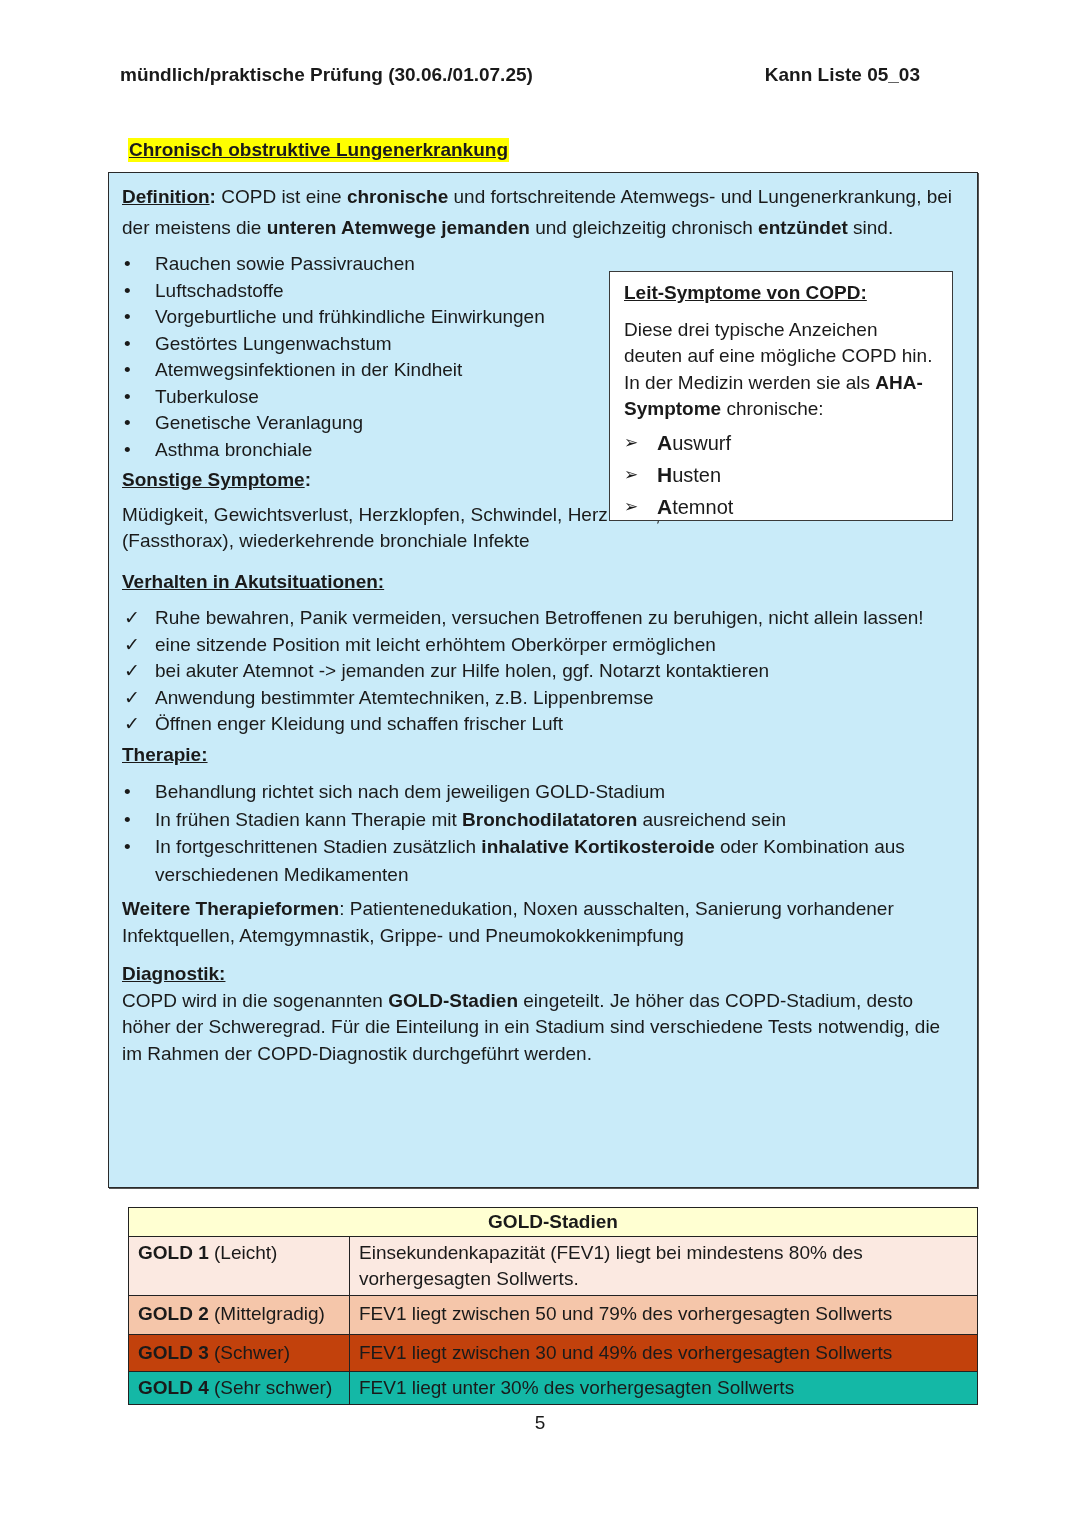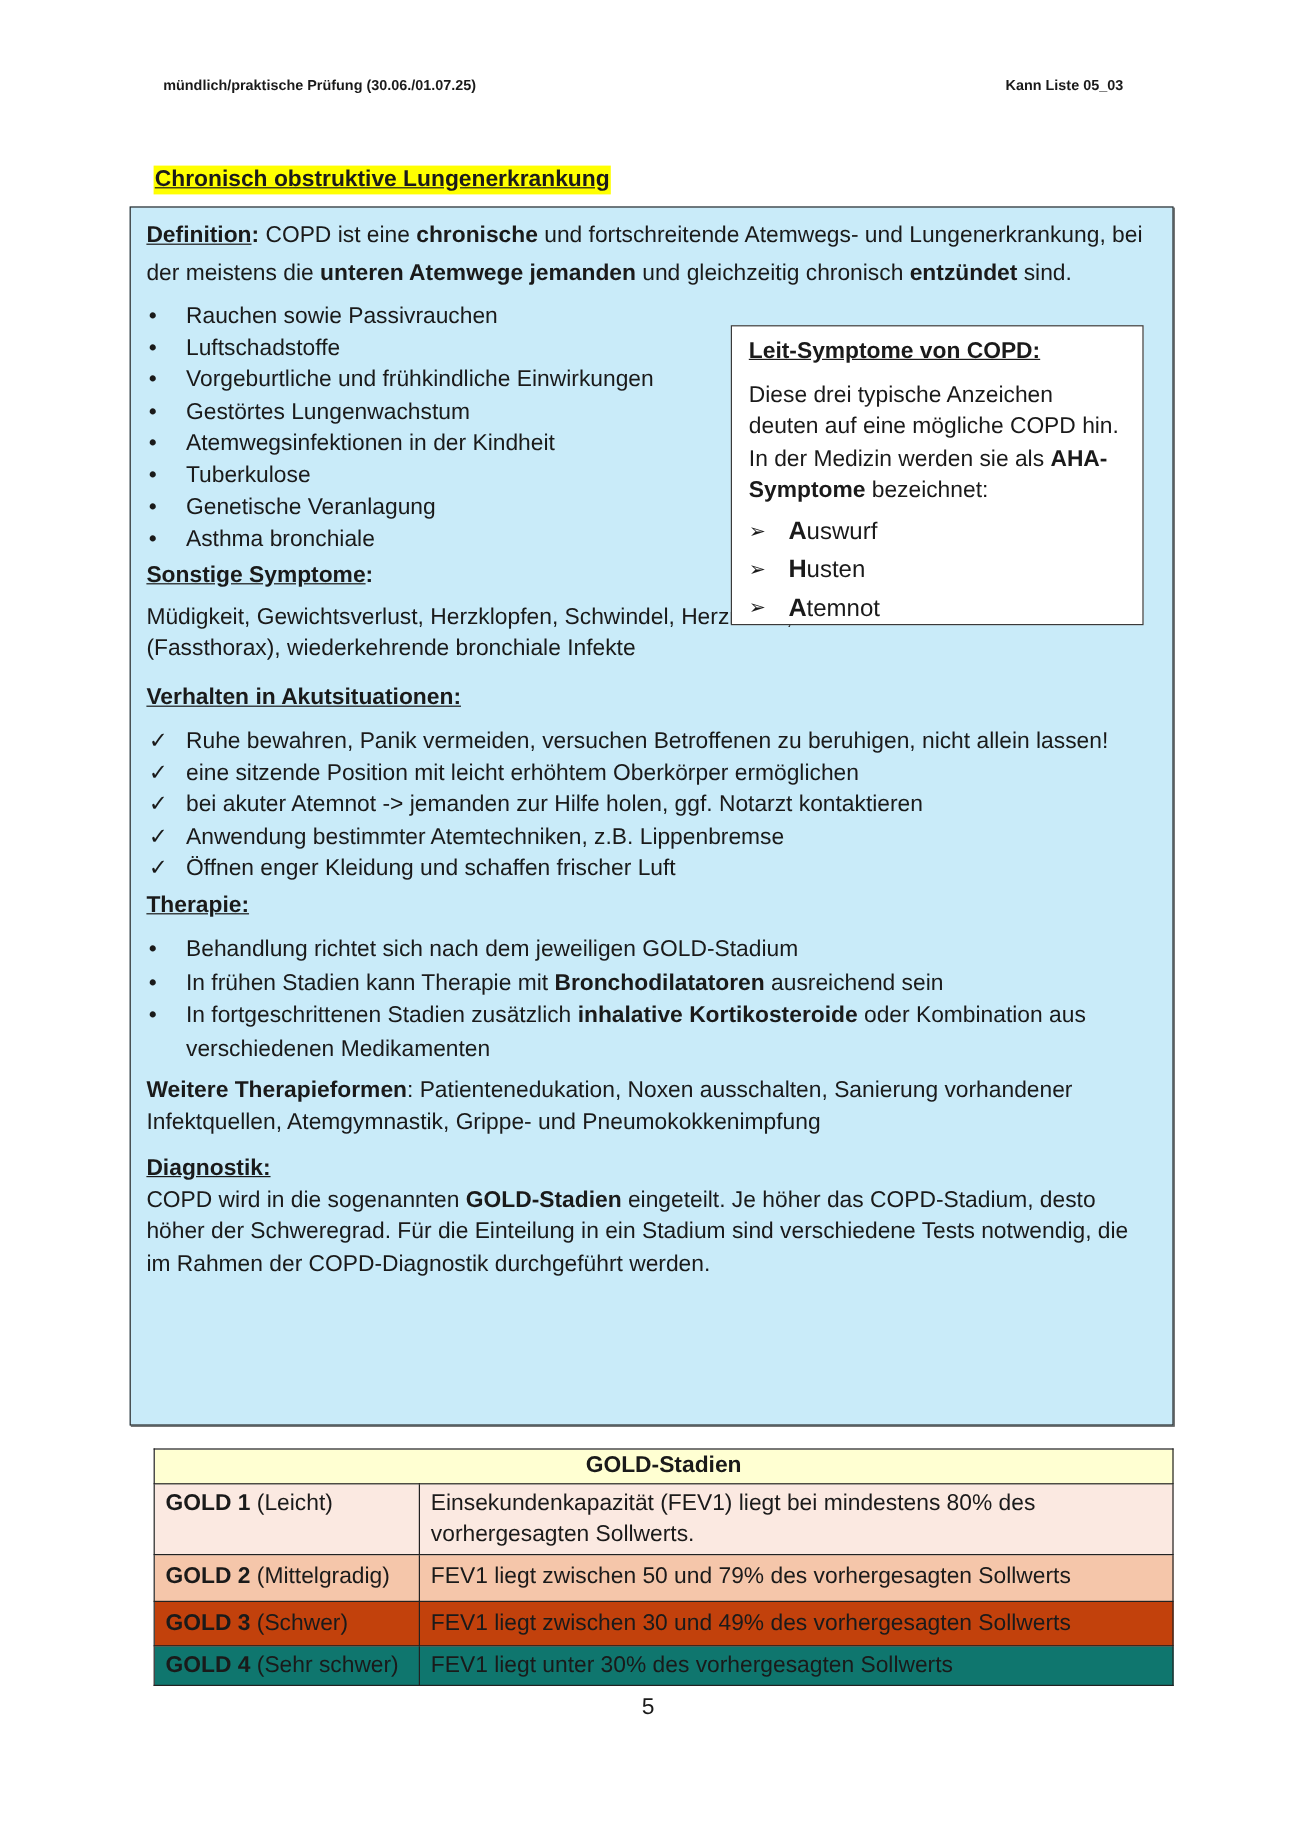--- a/index.html
+++ b/index.html
@@ -4,23 +4,23 @@
 <style>
   * { box-sizing: border-box; margin: 0; padding: 0; }
   html, body { width: 1080px; height: 1527px; background: #ffffff; }
   body {
     font-family: "Liberation Sans", "DejaVu Sans", sans-serif;
     color: #1a1a1a;
     position: relative;
     overflow: hidden;
   }
   .header {
-    position: absolute; top: 64px; left: 136px; width: 800px;
+    position: absolute; top: 64px; left: 120px; width: 800px;
     display: flex; justify-content: space-between;
-    font-weight: bold; font-size: 12px;
+    font-weight: bold; font-size: 19px;
   }
   .header .right { margin-right: 0; }
   .doc-title {
     position: absolute; top: 138px; left: 128px;
     background: #ffff00; font-weight: bold; font-size: 19px;
     text-decoration: underline; padding: 0 1px; line-height: 24px;
   }
   .main-box {
     position: absolute; top: 172px; left: 108px; width: 870px; height: 1016px;
     background: #c9ebf9; border: 1.5px solid #2a2a2a;
@@ -88,21 +88,21 @@
       <li>Gestörtes Lungenwachstum</li>
       <li>Atemwegsinfektionen in der Kindheit</li>
       <li>Tuberkulose</li>
       <li>Genetische Veranlagung</li>
       <li>Asthma bronchiale</li>
     </ul>
   </div>
 
   <div class="leit-box">
     <div class="title">Leit-Symptome von COPD:</div>
-    <div><span>Diese drei typische Anzeichen deuten auf eine mögliche COPD hin. In der Medizin werden sie als </span><b>AHA-Symptome</b><span> bezeichnet:</span></div>
+    <div><span>Diese drei typische Anzeichen deuten auf eine mögliche COPD hin. In der Medizin werden sie als </span><b>AHA-Symptome</b><span> chronische:</span></div>
     <ul>
       <li><span class="arr">➢</span><span class="cap">A</span><span>uswurf</span></li>
       <li><span class="arr">➢</span><span class="cap">H</span><span>usten</span></li>
       <li><span class="arr">➢</span><span class="cap">A</span><span>temnot</span></li>
     </ul>
   </div>
 
   <div class="spacer-4"></div>
   <div>
     <div><span class="sec-title">Sonstige Symptome</span><b>:</b></div>
@@ -147,20 +147,20 @@
     <td>Einsekundenkapazität (FEV1) liegt bei mindestens 80% des vorhergesagten Sollwerts.</td>
   </tr>
   <tr style="background:#f5c6aa;">
     <td class="c1" style="padding-top:5px;padding-bottom:7px;"><b>GOLD 2</b><span> (Mittelgradig)</span></td>
     <td style="padding-top:5px;padding-bottom:7px;">FEV1 liegt zwischen 50 und 79% des vorhergesagten Sollwerts</td>
   </tr>
   <tr style="background:#c2410c;">
     <td class="c1" style="padding-top:5px;padding-bottom:5px;"><b>GOLD 3</b><span> (Schwer)</span></td>
     <td style="padding-top:5px;padding-bottom:5px;">FEV1 liegt zwischen 30 und 49% des vorhergesagten Sollwerts</td>
   </tr>
-  <tr style="background:#0f766e;">
+  <tr style="background:#14b8a6;">
     <td class="c1"><b>GOLD 4</b><span> (Sehr schwer)</span></td>
     <td>FEV1 liegt unter 30% des vorhergesagten Sollwerts</td>
   </tr>
 </tbody>
   </table>
 
 <div class="pagenum">5</div>
 
 </body></html>

